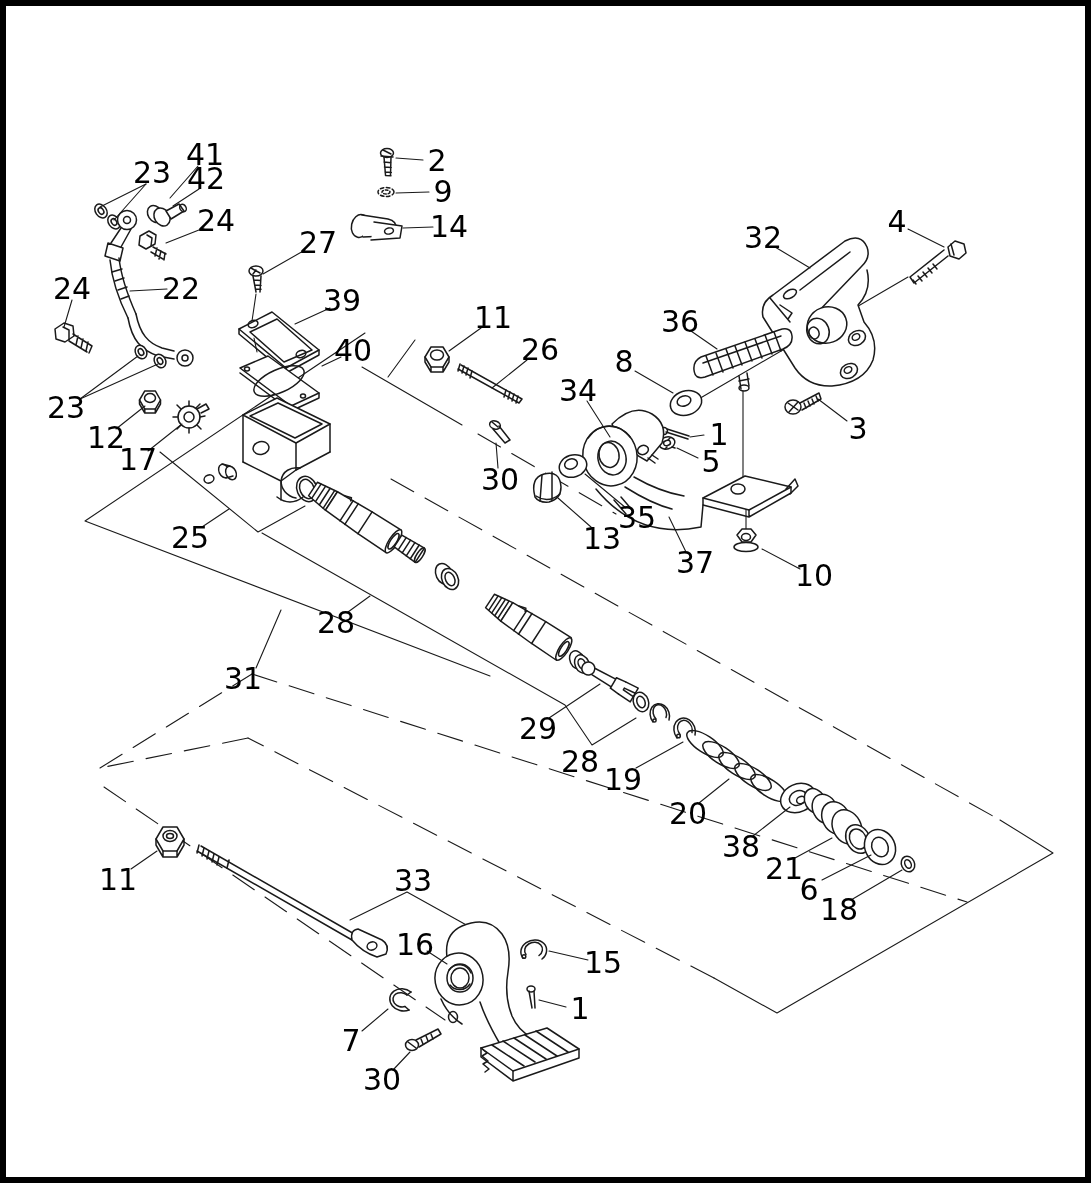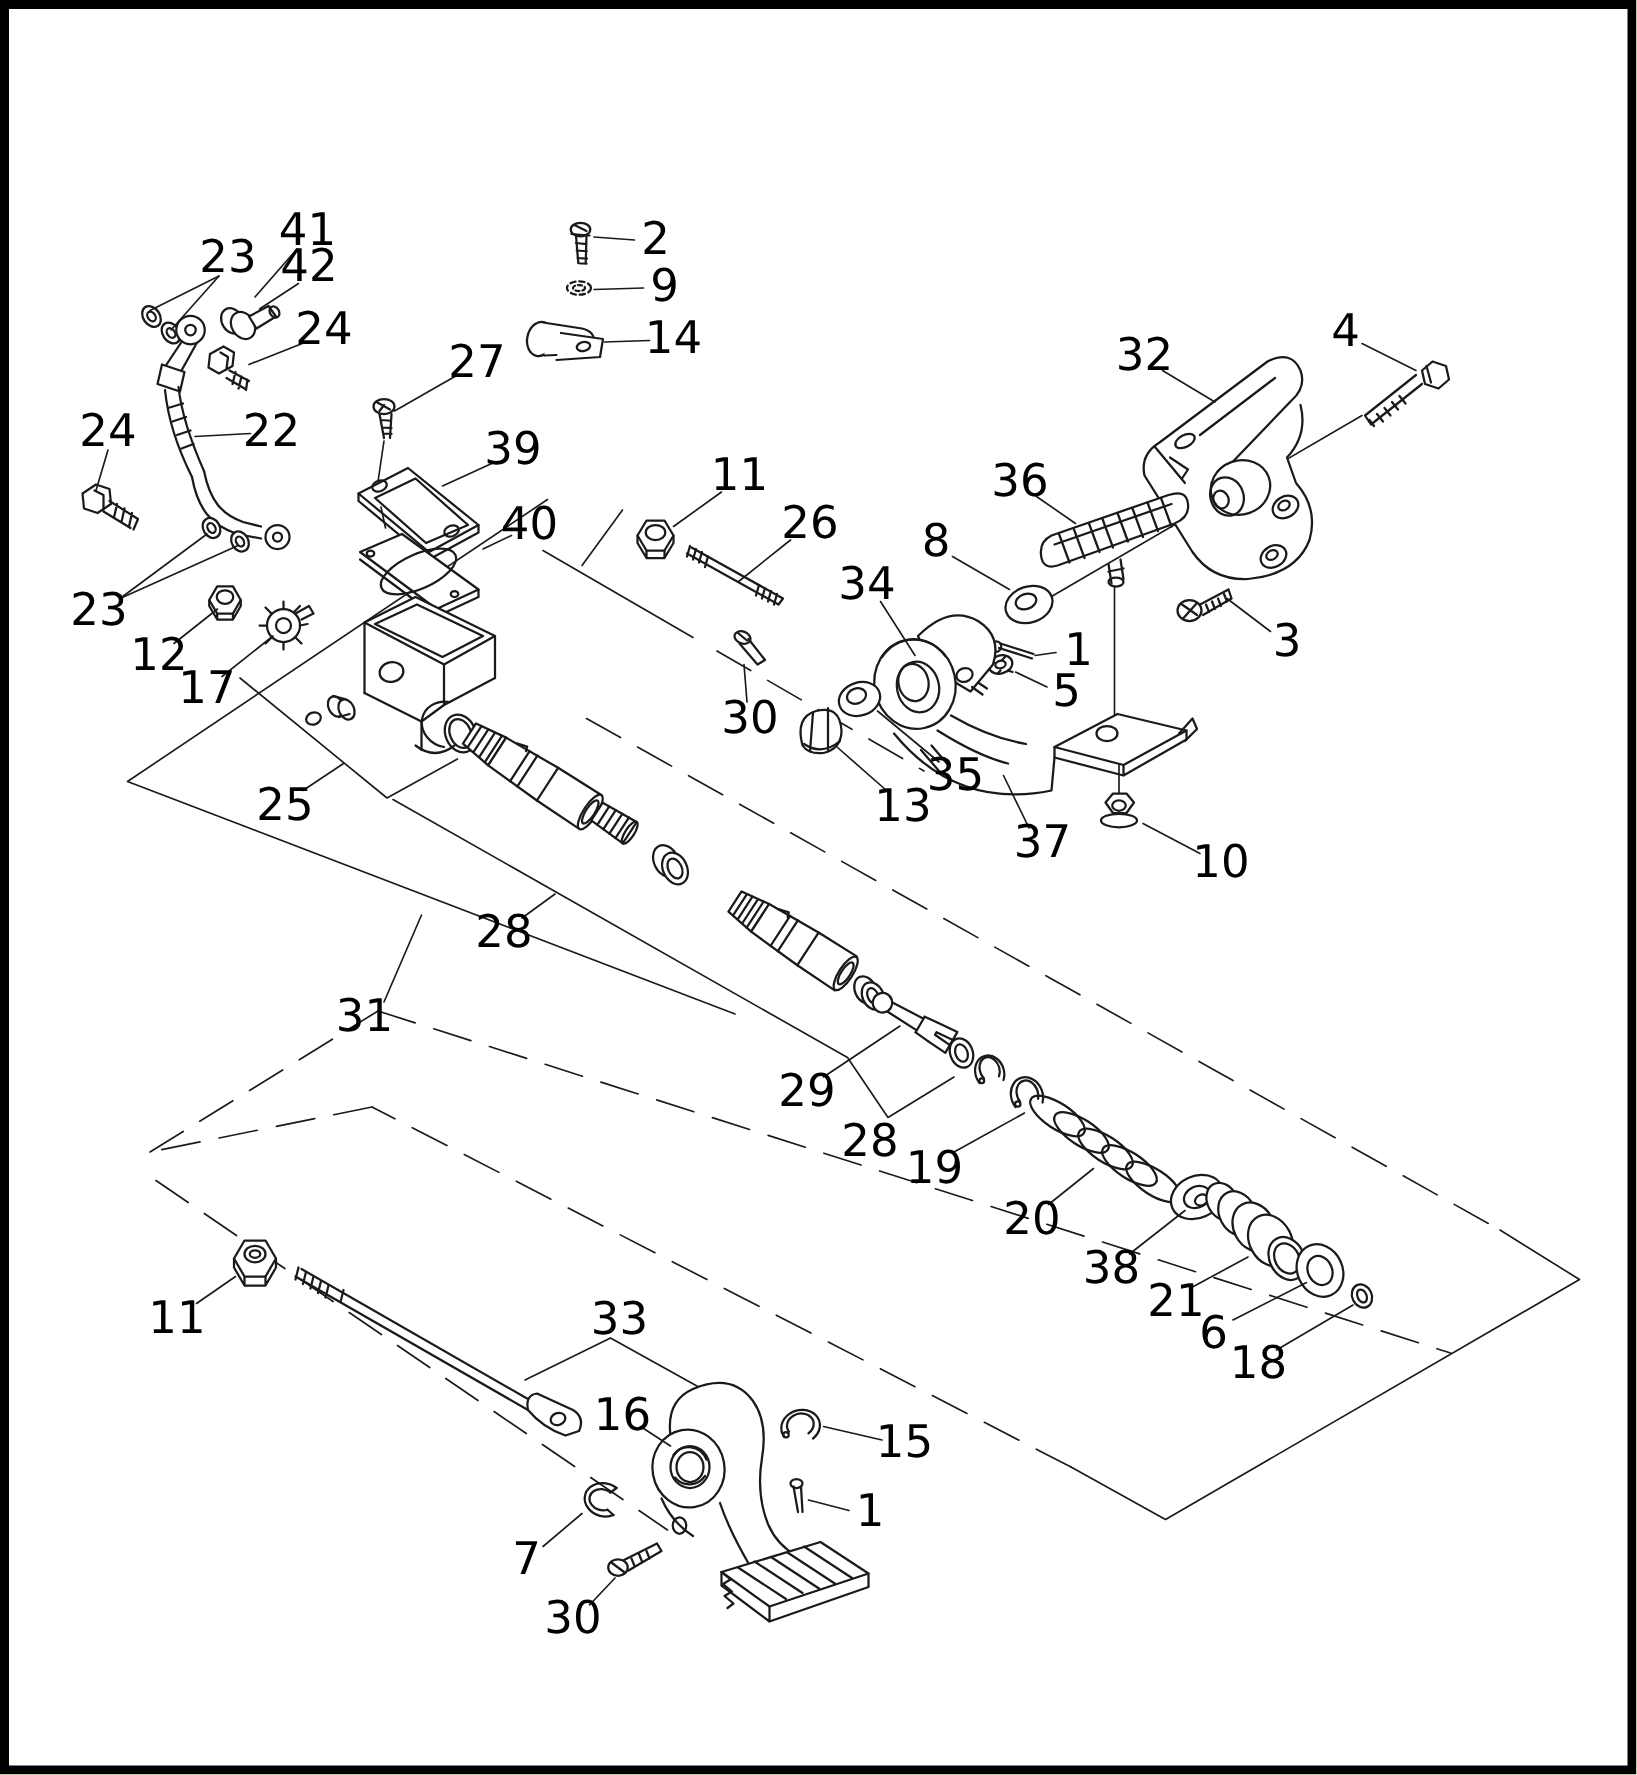--- a/index.html
+++ b/index.html
@@ -1,16 +1,16 @@
 <!DOCTYPE html>
 <html><head>
 <meta charset="utf-8">
 <style>
   html,body{margin:0;padding:0;background:#e8e8e8;}
-  .page{width:1091px;height:1183px;margin:0 auto;background:#84cc16;position:relative;}
+  .page{width:1091px;height:1183px;margin:0 auto;background:#d946ef;position:relative;}
   svg{display:block;}
   .callout{font-family:"DejaVu Sans","Liberation Sans",sans-serif;font-size:30px;fill:#000;}
   .art{stroke:#1a1a1a;fill:none;stroke-width:1.5;stroke-linecap:round;stroke-linejoin:round;}
   .thin{stroke-width:1.1;}
   .whitefill{fill:#ffffff;}
 </style>
 </head>
 <body>
 
 <div class="page">

